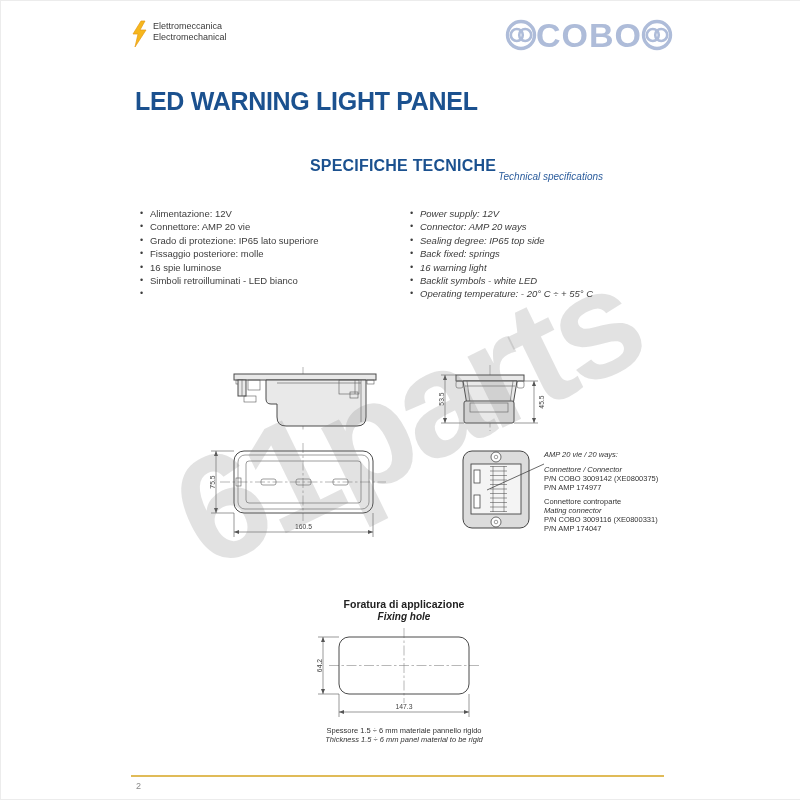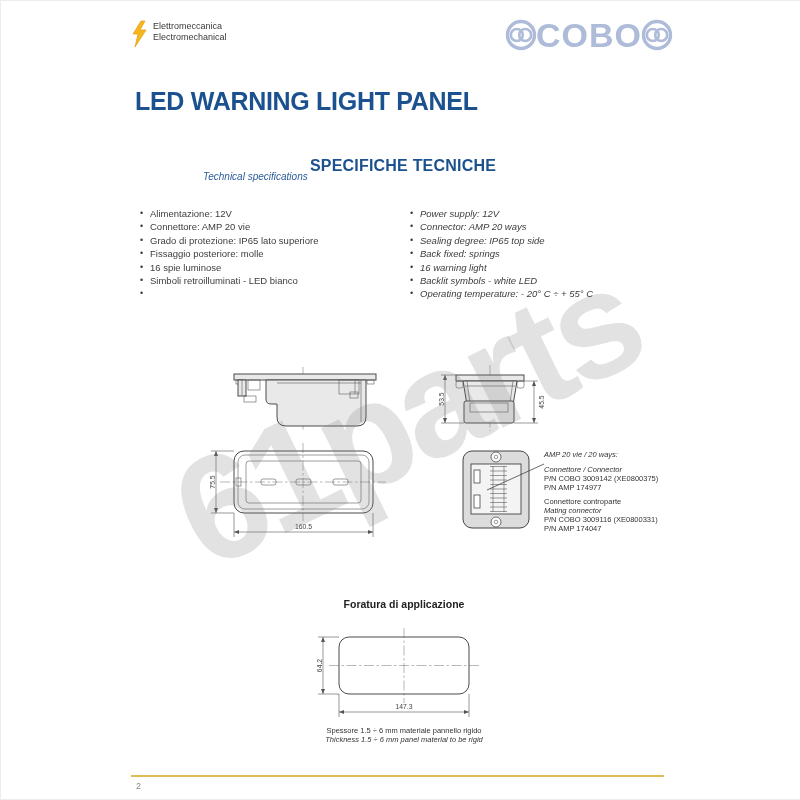--- a/index.html
+++ b/index.html
@@ -13,21 +13,21 @@
   .company .it { font-style:normal; }
   .company .en { }
 
   
   .page-title { left:134px; top:86px; font-size:25px; font-weight:bold; color:#1B518F; letter-spacing:-0.3px; margin:0; }
   .subtitle { left:135px; top:106px; font-size:14.5px; color:#2B5C9C; }
   .subtitle .en { font-style:italic; }
 
   
   .spec-head { left:202px; top:156px; width:400px; text-align:center; font-size:16px; font-weight:bold; color:#1B518F; letter-spacing:0.2px; }
-  .spec-head-en { left:202px; top:170px; width:400px; text-align:left; font-size:10px; font-style:italic; color:#2B5C9C; }
+  .spec-head-en { left:202px; top:170px; width:400px; text-align:right; font-size:10px; font-style:italic; color:#2B5C9C; }
   .spec-col { top:206px; width:275px; font-size:9.5px; color:#3c3c3c; }
   .spec-col.left { left:139px; }
   .spec-col.right { left:409px; font-style:italic; }
   .spec-row { display:flex; line-height:13.4px; }
   .spec-row .dot { width:10px; font-size:9px; }
 
   
   svg { display:block; }
   .lineart { fill:none; stroke:#4a4a4a; stroke-width:1; }
   .lineart-thin { fill:none; stroke:#5a5a5a; stroke-width:0.6; }
@@ -269,20 +269,21 @@
     </div>
     <div class="grp">
       <div>Connettore controparte</div>
       <div class="ital">Mating connector</div>
       <div><span>P/N COBO </span><b>3009116</b><span> (XE0800331)</span></div>
       <div>P/N AMP 174047</div>
     </div>
   </div>
 
   <div class="abs fix-head">Foratura di applicazione</div>
+  <div class="abs fix-head-en">Fixing hole</div>
 
   <svg class="abs" style="left:296px;top:621px;" width="220" height="98" viewBox="0 0 220 98">
     <line x1="32" y1="43.5" x2="182" y2="43.5" class="cl"></line>
     <line x1="107" y1="6" x2="107" y2="81" class="cl"></line>
     <rect x="42" y="15" width="130" height="57" rx="10" class="lineart"></rect>
     <g>
       <line x1="42" y1="15" x2="21" y2="15" class="dim"></line>
       <line x1="42" y1="72" x2="21" y2="72" class="dim"></line>
       <line x1="26" y1="15" x2="26" y2="72" class="dim"></line>
       <path d="M26,15 l-2,5 l4,0 z" class="arr"></path>

